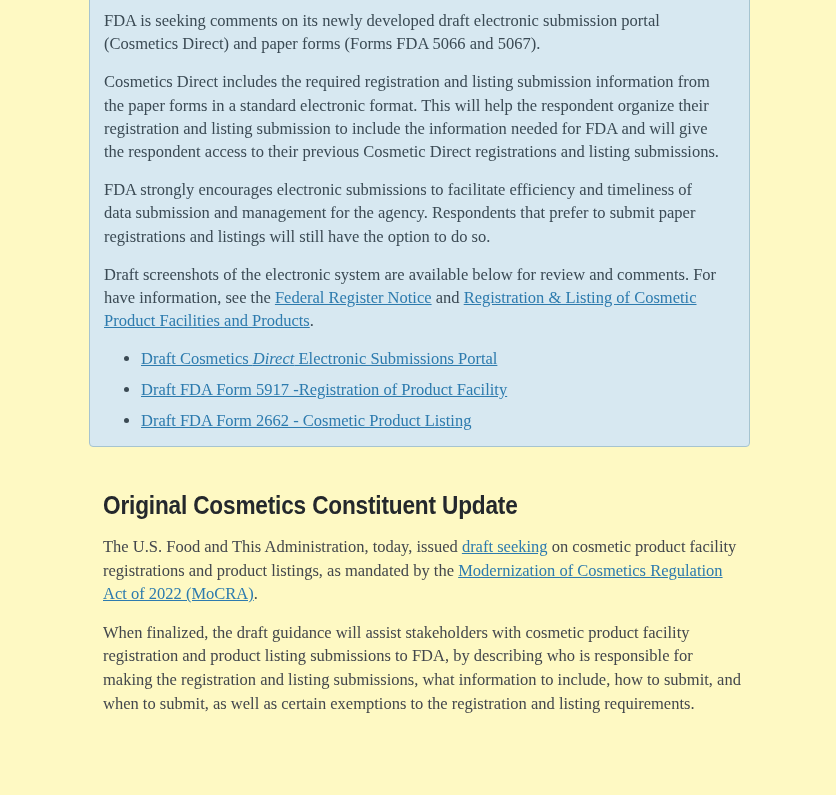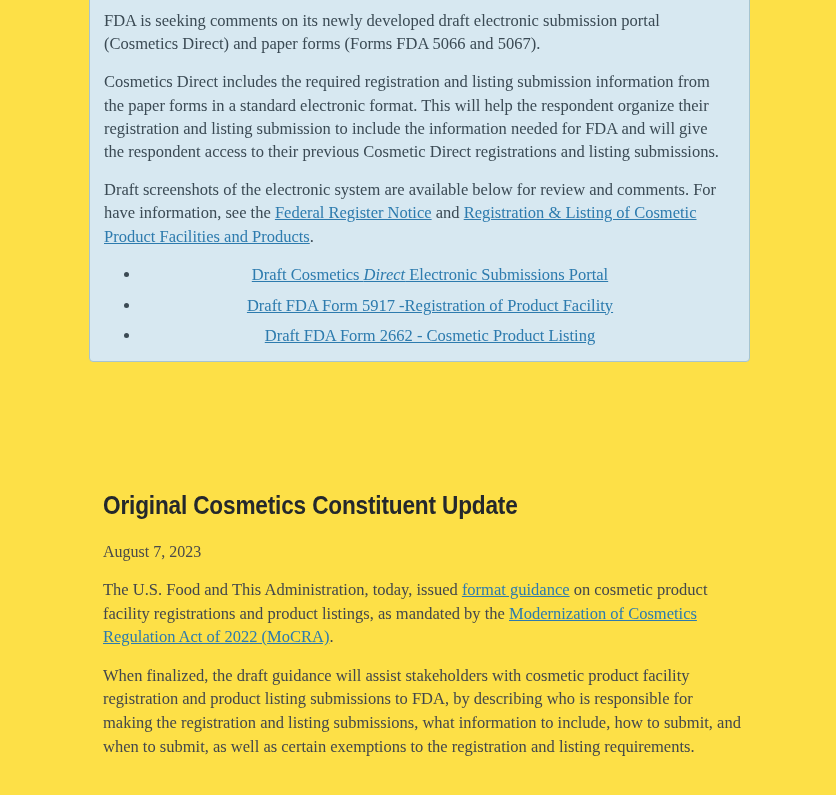--- a/index.html
+++ b/index.html
@@ -1,20 +1,20 @@
 <!DOCTYPE html>
 <html><head>
 <meta charset="utf-8">
 <style>
   html, body { margin: 0; padding: 0; background: #ffffff; }
   .page {
     position: relative;
     width: 836px;
     height: 795px;
-    background: #fde047;
+    background: #fef9c3;
     overflow: hidden;
     font-family: "Liberation Serif", serif;
   }
   
   .callout {
     position: absolute;
     left: 89px;
     top: -26px;
     width: 661px;
     box-sizing: border-box;
@@ -25,21 +25,21 @@
     color: #3b4a54;
     font-size: 16.5px;
     line-height: 23.2px;
   }
   .callout p { margin: 0 0 15px 0; }
   .callout ul {
     margin: 0;
     padding-left: 37px;
     list-style: disc;
   }
-  .callout li { margin-bottom: 7.5px; text-align: center; }
+  .callout li { margin-bottom: 7.5px; }
   .callout li:last-child { margin-bottom: 0; }
   
   a {
     color: #2d7bae;
     text-decoration: underline;
     cursor: pointer;
   }
   .it { font-style: italic; }
   
   .section {
@@ -72,28 +72,28 @@
   .section p.body-p { margin: 15px 0 0 0; }
 </style>
 </head>
 <body>
 
 <div class="page">
 
   <div class="callout">
     <p><span>FDA is seeking comments on its newly developed draft electronic submission portal (Cosmetics Direct) and paper forms (Forms FDA 5066 and 5067).</span></p>
     <p><span>Cosmetics Direct includes the required registration and listing submission information from the paper forms in a standard electronic format. This will help the respondent organize their registration and listing submission to include the information needed for FDA and will give the respondent access to their previous Cosmetic Direct registrations and listing submissions.</span></p>
+    <p><span>FDA strongly encourages electronic submissions to facilitate efficiency and timeliness of data submission and management for the agency. Respondents that prefer to submit paper registrations and listings will still have the option to do so.</span></p>
     <p><span>Draft screenshots of the electronic system are available below for review and comments. For have information, see the </span><a href="#">Federal Register Notice</a><span> and </span><a href="#">Registration &amp; Listing of Cosmetic Product Facilities and Products</a><span>.</span></p>
     <ul>
       <li><a href="#">Draft Cosmetics </a><a href="#" class="it">Direct</a><a href="#"> Electronic Submissions Portal</a></li>
       <li><a href="#">Draft FDA Form 5917 -Registration of Product Facility</a></li>
       <li><a href="#">Draft FDA Form 2662 - Cosmetic Product Listing</a></li>
     </ul>
   </div>
 
   <div class="section">
     <h1>Original Cosmetics Constituent Update</h1>
-    <p class="date">August 7, 2023</p>
-    <p class="body-p"><span>The U.S. Food and This Administration, today, issued </span><a href="#">format guidance</a><span> on cosmetic product facility registrations and product listings, as mandated by the </span><a href="#">Modernization of Cosmetics Regulation Act of 2022 (MoCRA)</a><span>.</span></p>
+    <p class="body-p"><span>The U.S. Food and This Administration, today, issued </span><a href="#">draft seeking</a><span> on cosmetic product facility registrations and product listings, as mandated by the </span><a href="#">Modernization of Cosmetics Regulation Act of 2022 (MoCRA)</a><span>.</span></p>
     <p class="body-p"><span>When finalized, the draft guidance will assist stakeholders with cosmetic product facility registration and product listing submissions to FDA, by describing who is responsible for making the registration and listing submissions, what information to include, how to submit, and when to submit, as well as certain exemptions to the registration and listing requirements.</span></p>
   </div>
 
 </div>
 
 </body></html>

